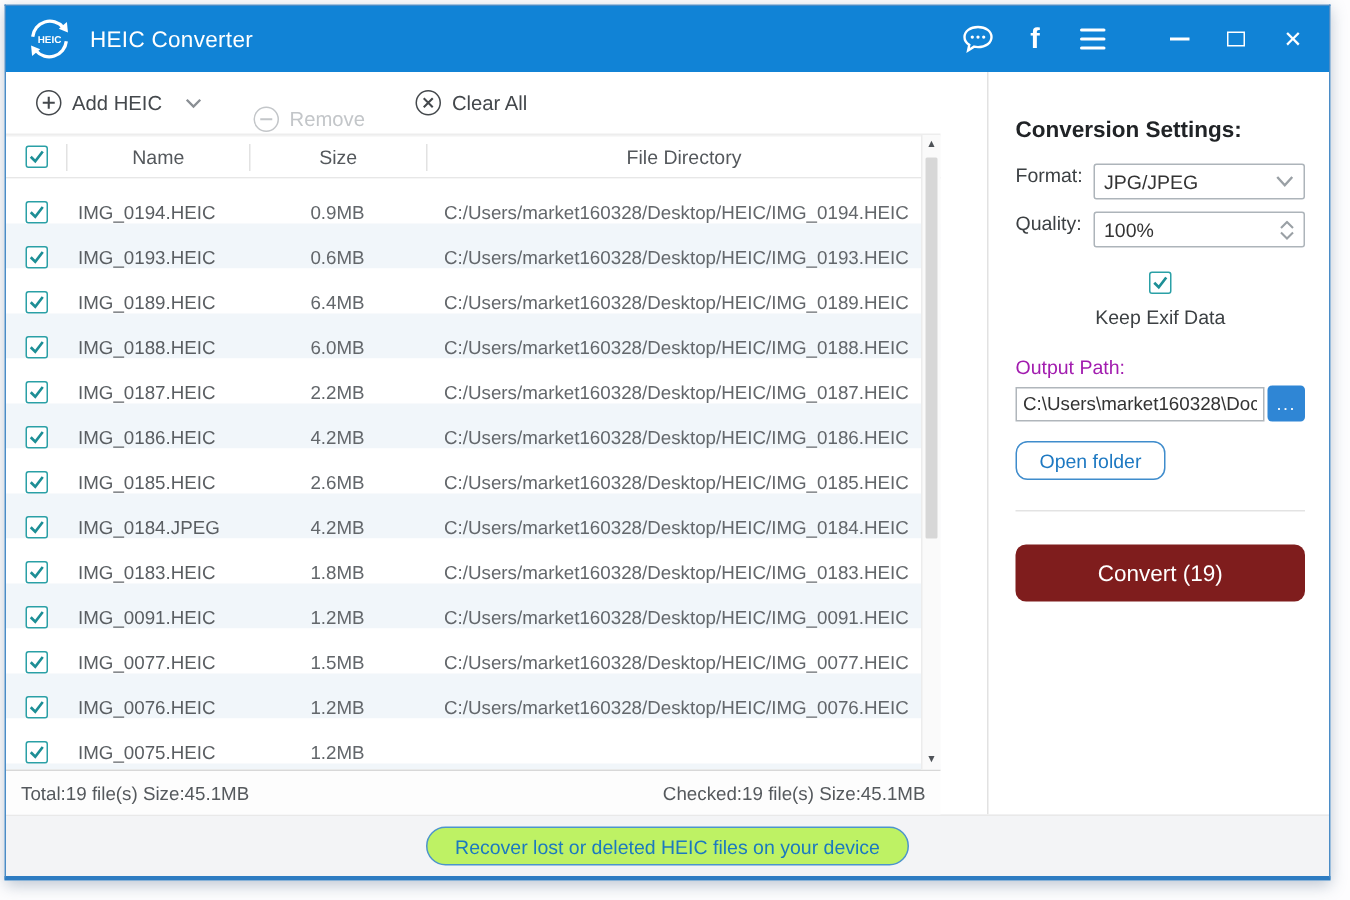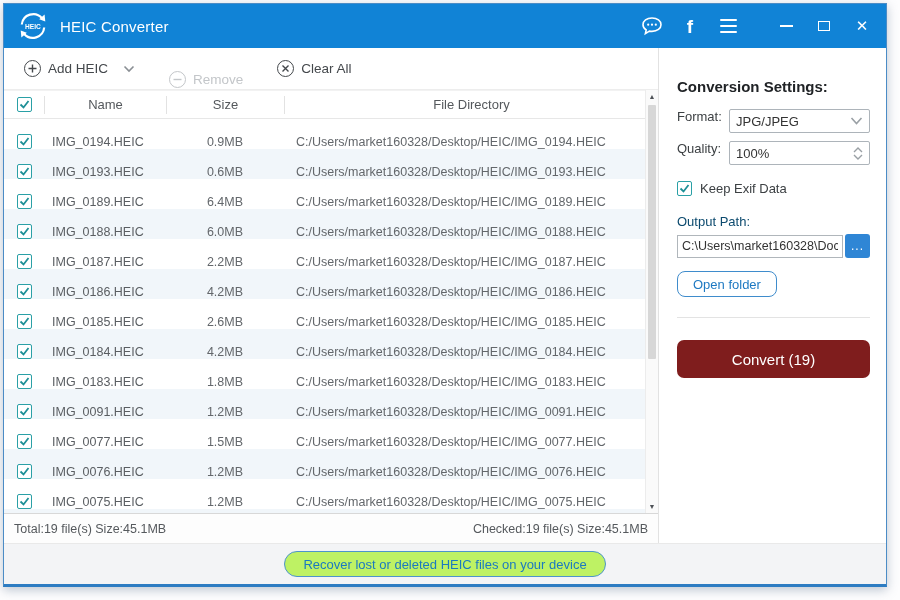--- a/index.html
+++ b/index.html
@@ -20,21 +20,21 @@
     justify-content:center; cursor:pointer; color:#fff; }
   .fb-f { font-size:19px; font-weight:bold; color:#fff; line-height:1; }
   .burger { display:flex; flex-direction:column; gap:3.5px; }
   .burger i { display:block; width:17px; height:2.3px; background:#fff; border-radius:1px; }
   .min-bar { width:13px; height:2px; background:#fff; }
   .max-box { width:12px; height:10px; border:1.7px solid #fff; }
   .close-x { font-size:15px; color:#fff; }
   .gap { width:6px; }
 
   
-  .middle { flex:1; display:flex; min-height:0; }
+  .middle { flex:1; display:flex; min-height:0;gap:31px; }
   .left-col { flex:1; display:flex; flex-direction:column; min-width:0; position:relative; }
   .right-panel { width:228px; flex:none; border-left:1px solid #e2e2e2;
     padding:30px 16px 0 18px; background:#fff; }
 
   
   .toolbar { height:42px; display:flex; align-items:center; gap:34px;
     padding:0 20px; border-bottom:1px solid #ededed; flex:none; }
   .tb-btn { display:flex; align-items:center; gap:7px; color:#44484c;
     font-size:13.5px; cursor:pointer; }
   .tb-btn.disabled { color:#c3c6c9;margin-top:21px; }
@@ -83,22 +83,22 @@
 
   
   .rp-heading { font-size:15px; font-weight:bold; color:#202326; margin-bottom:14px; }
   .rp-row { display:flex; align-items:flex-start; margin-bottom:8px; }
   .rp-label { width:52px; font-size:13px; color:#3c4043; flex:none; }
   .field { flex:1; height:24px; border:1px solid #adb4ba; border-radius:2px;
     background:#fff; display:flex; align-items:center; justify-content:space-between;
     padding:0 6px; font-size:13px; color:#333; cursor:pointer; }
   .spin-arrows { display:flex; flex-direction:column; gap:1px; }
   .exif-row { display:flex; align-items:center; gap:8px; margin:16px 0 18px 0;
-    font-size:13px; color:#3c4043; }
-  .rp-sub { font-size:13px; color:#0c4a6e; margin-bottom:5px; }
+    font-size:13px; color:#3c4043;flex-direction:column; }
+  .rp-sub { font-size:13px; color:#a21caf; margin-bottom:5px; }
   .path-row { display:flex; align-items:center; }
   .path-input { width:166px; height:23px; border:1px solid #b0b6bb; padding:0 4px;
     font-size:12.5px; color:#333; font-family:"Liberation Sans",sans-serif; background:#fff; }
   .browse-btn { width:26px; height:24px; margin-left:2px; background:#2f86d5;
     border:none; border-radius:3px; color:#fff; font-size:12px; letter-spacing:1px;
     cursor:pointer; line-height:20px; }
   .openfolder-btn { margin-top:13px; height:26px; padding:0 15px; background:#fff;
     border:1px solid #3f8ccc; border-radius:8px; color:#1e79c2; font-size:13px;
     cursor:pointer; font-family:"Liberation Sans",sans-serif; }
   .rp-divider { height:1px; background:#e3e3e3; margin:20px 0 22px 0; }
@@ -296,21 +296,21 @@
     <span class="col-path">C:/Users/market160328/Desktop/HEIC/IMG_0185.HEIC</span>
   </div>
             <div class="file-row alt">
     <span class="col-check">
       <span class="cb">
         <svg width="11" height="11" viewBox="0 0 11 11">
           <polyline points="1.5,5.5 4.5,8.5 9.5,2" fill="none" stroke="#1d8f96" stroke-width="1.8"></polyline>
         </svg>
       </span>
     </span>
-    <span class="col-name">IMG_0184.HEIC</span>
+    <span class="col-name">IMG_0184.JPEG</span>
     <span class="col-size">4.2MB</span>
     <span class="col-path">C:/Users/market160328/Desktop/HEIC/IMG_0184.HEIC</span>
   </div>
             <div class="file-row">
     <span class="col-check">
       <span class="cb">
         <svg width="11" height="11" viewBox="0 0 11 11">
           <polyline points="1.5,5.5 4.5,8.5 9.5,2" fill="none" stroke="#1d8f96" stroke-width="1.8"></polyline>
         </svg>
       </span>
@@ -358,21 +358,20 @@
             <div class="file-row">
     <span class="col-check">
       <span class="cb">
         <svg width="11" height="11" viewBox="0 0 11 11">
           <polyline points="1.5,5.5 4.5,8.5 9.5,2" fill="none" stroke="#1d8f96" stroke-width="1.8"></polyline>
         </svg>
       </span>
     </span>
     <span class="col-name">IMG_0075.HEIC</span>
     <span class="col-size">1.2MB</span>
-    <span class="col-path">C:/Users/market160328/Desktop/HEIC/IMG_0075.HEIC</span>
   </div>
           </div>
         <div class="file-row alt">
           
         </div>
       </div>
 
       <div class="statusbar">
         <span>Total:19 file(s) Size:45.1MB</span>
         <span>Checked:19 file(s) Size:45.1MB</span>

